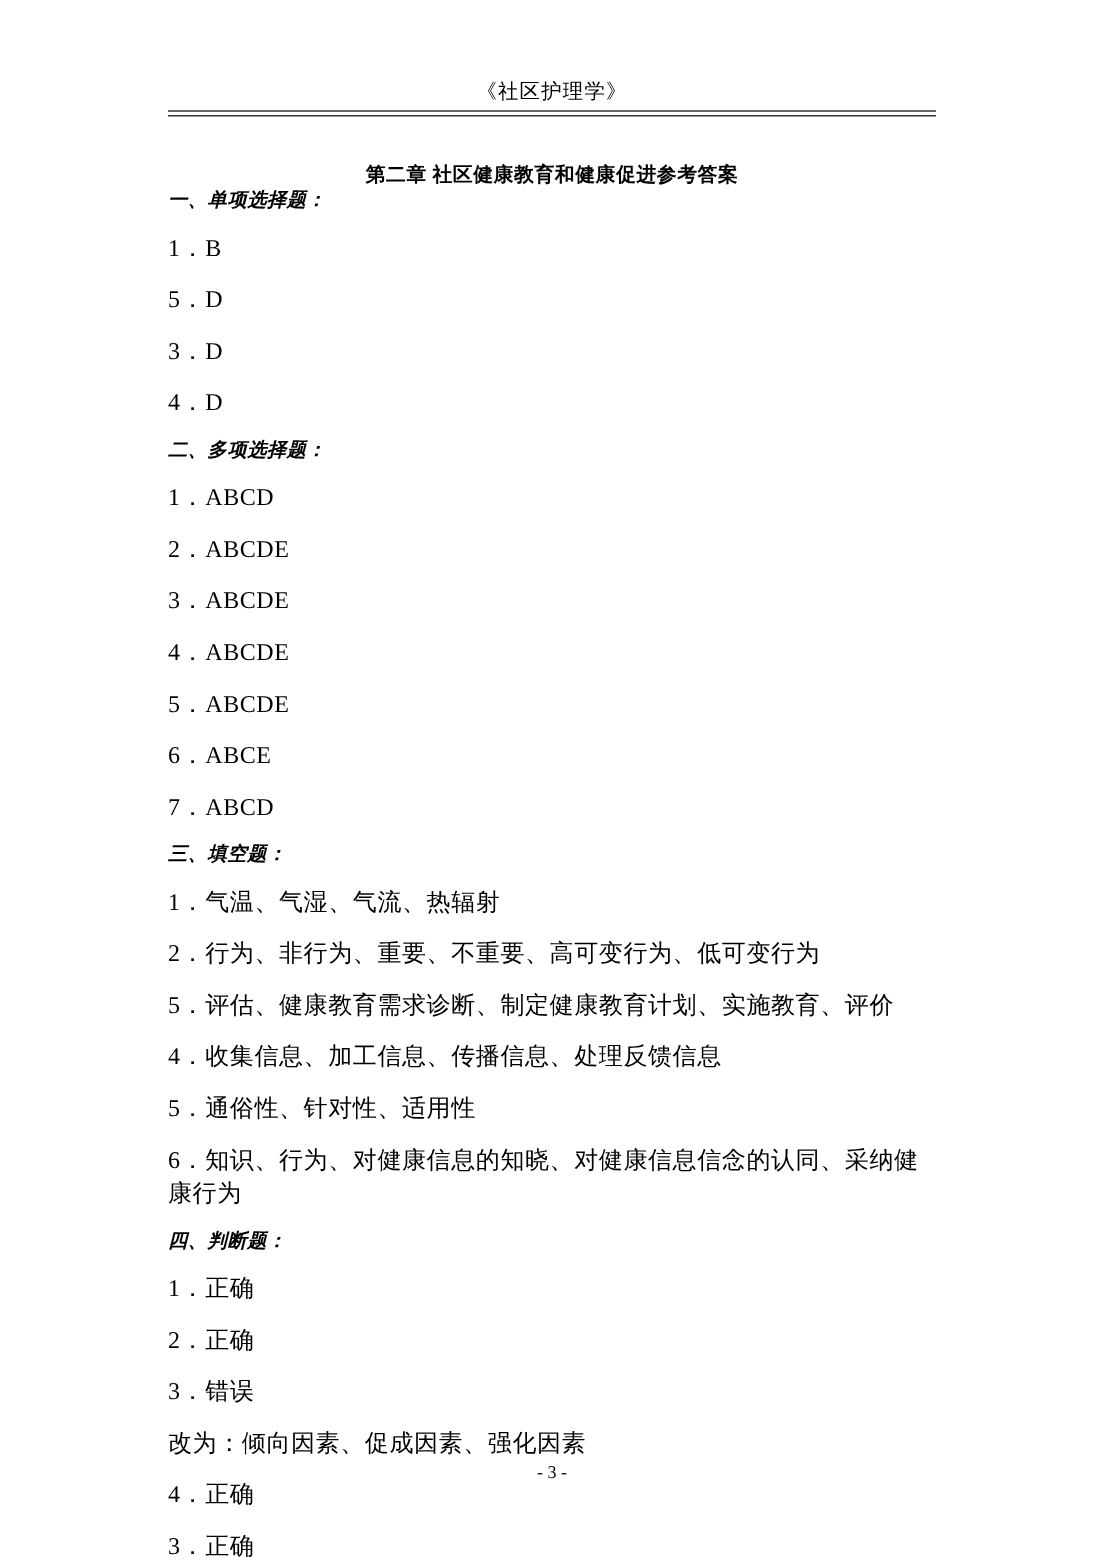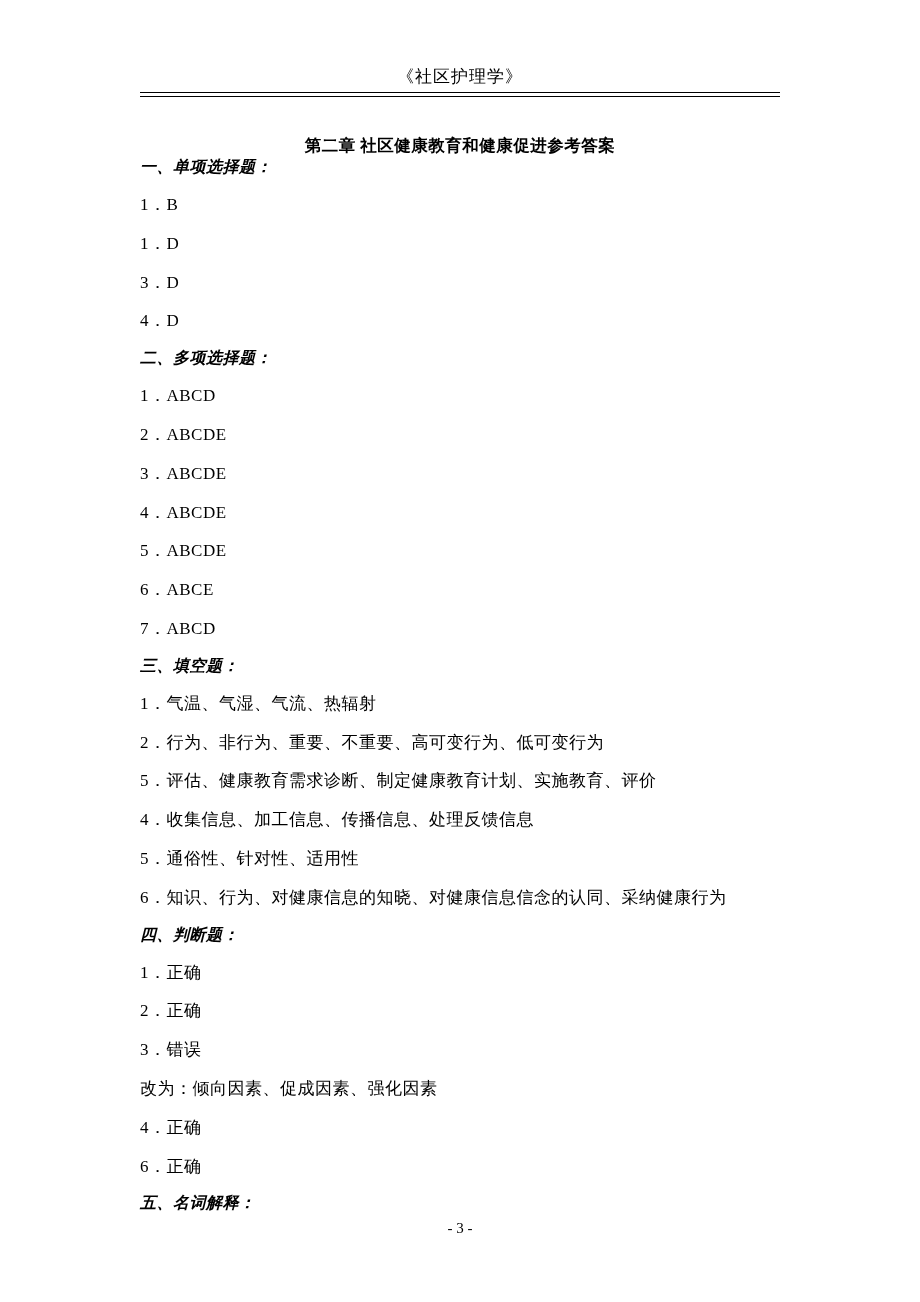--- a/index.html
+++ b/index.html
@@ -38,21 +38,21 @@
       letter-spacing: 0.5px;
     }
     .section-header {
       font-weight: bold;
       font-size: 16px;
       margin-bottom: 15px;
       letter-spacing: 0.5px;
       font-style: italic;
     }
     .item {
-      font-size: 17px;
+      font-size: 20px;
       margin-bottom: 15px;
       letter-spacing: 0.5px;
       line-height: 1.4;
     }
     .page-number {
       position: absolute;
       bottom: 65px;
       width: 100%;
       text-align: center;
       font-size: 15px;
@@ -63,21 +63,21 @@
 </head>
 <body>
 
 <div class="page">
   <div class="header">《社区护理学》</div>
   <div class="header-line"></div>
   <div class="title">第二章 社区健康教育和健康促进参考答案</div>
 
   <div class="section-header">一、单项选择题：</div>
   <div class="item">1．B</div>
-  <div class="item">1．D</div>
+  <div class="item">5．D</div>
   <div class="item">3．D</div>
   <div class="item">4．D</div>
 
   <div class="section-header">二、多项选择题：</div>
   <div class="item">1．ABCD</div>
   <div class="item">2．ABCDE</div>
   <div class="item">3．ABCDE</div>
   <div class="item">4．ABCDE</div>
   <div class="item">5．ABCDE</div>
   <div class="item">6．ABCE</div>
@@ -90,18 +90,18 @@
   <div class="item">4．收集信息、加工信息、传播信息、处理反馈信息</div>
   <div class="item">5．通俗性、针对性、适用性</div>
   <div class="item">6．知识、行为、对健康信息的知晓、对健康信息信念的认同、采纳健康行为</div>
 
   <div class="section-header">四、判断题：</div>
   <div class="item">1．正确</div>
   <div class="item">2．正确</div>
   <div class="item">3．错误</div>
   <div class="item">改为：倾向因素、促成因素、强化因素</div>
   <div class="item">4．正确</div>
-  <div class="item">6．正确</div>
+  <div class="item">3．正确</div>
 
   <div class="section-header">五、名词解释：</div>
 </div>
 
 <div class="page-number">- 3 -</div>
 
 </body></html>

